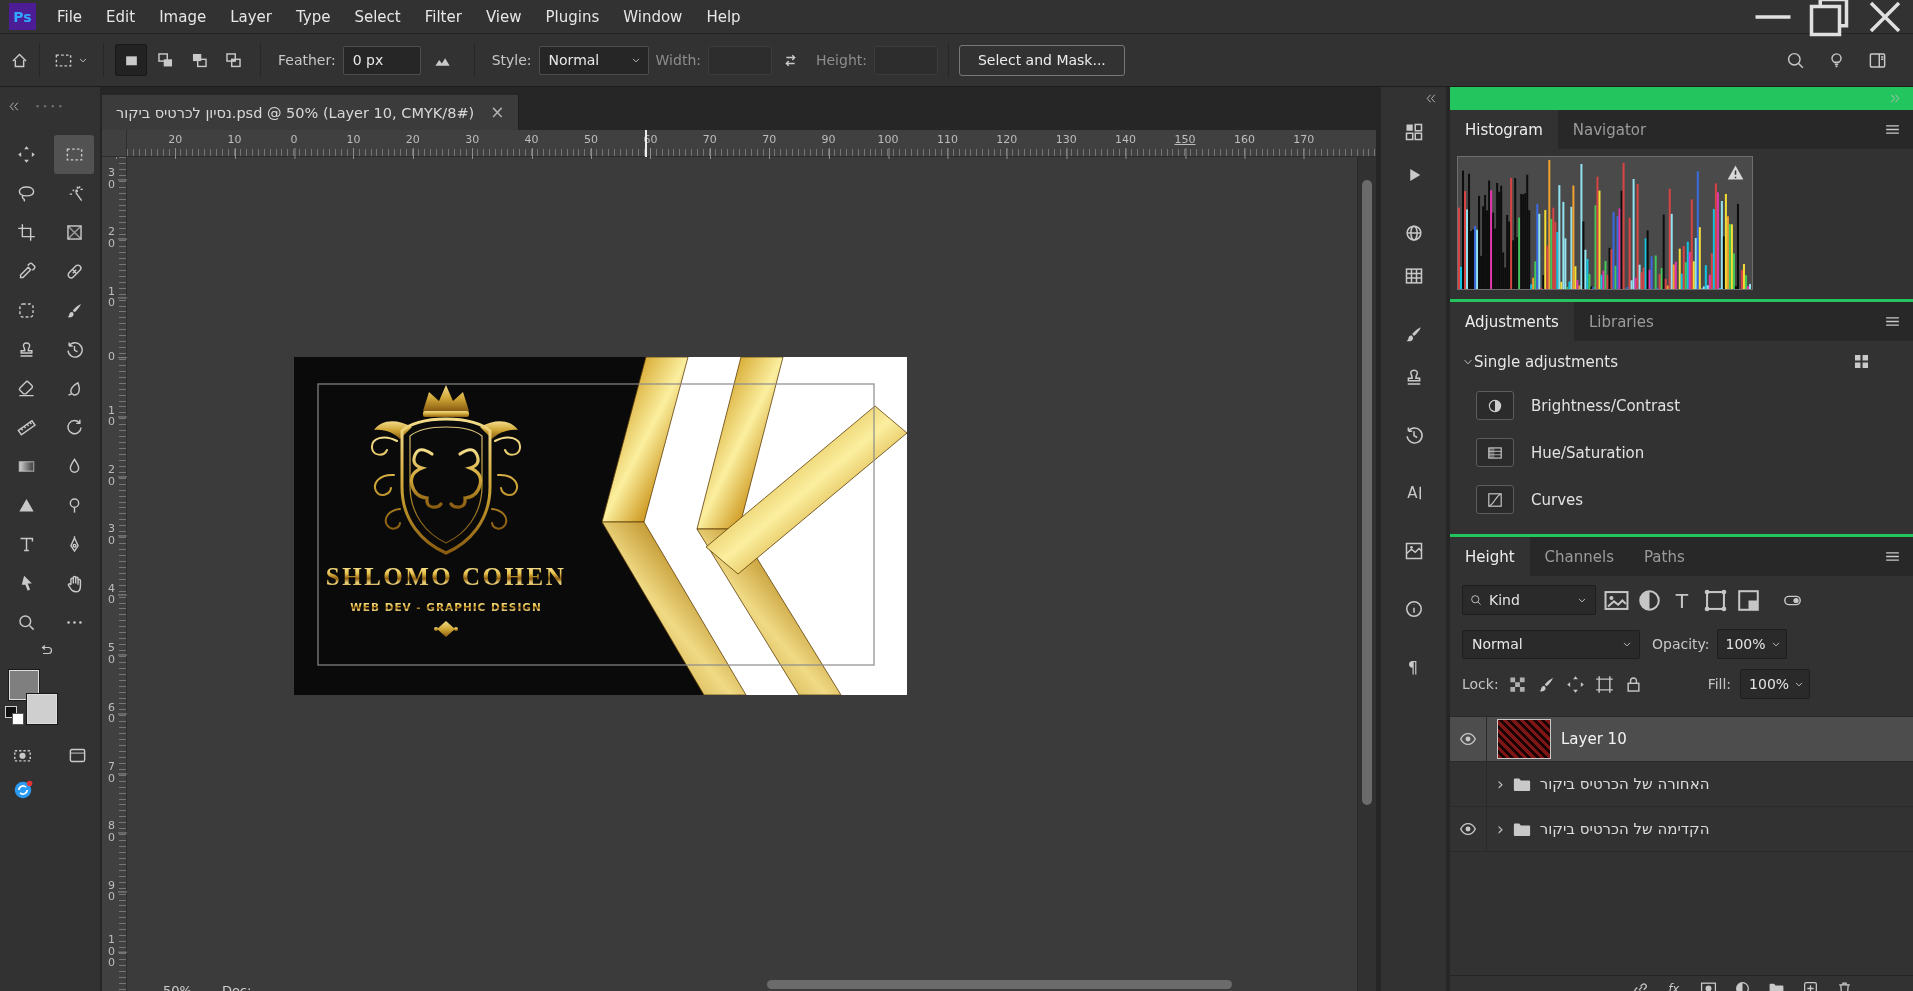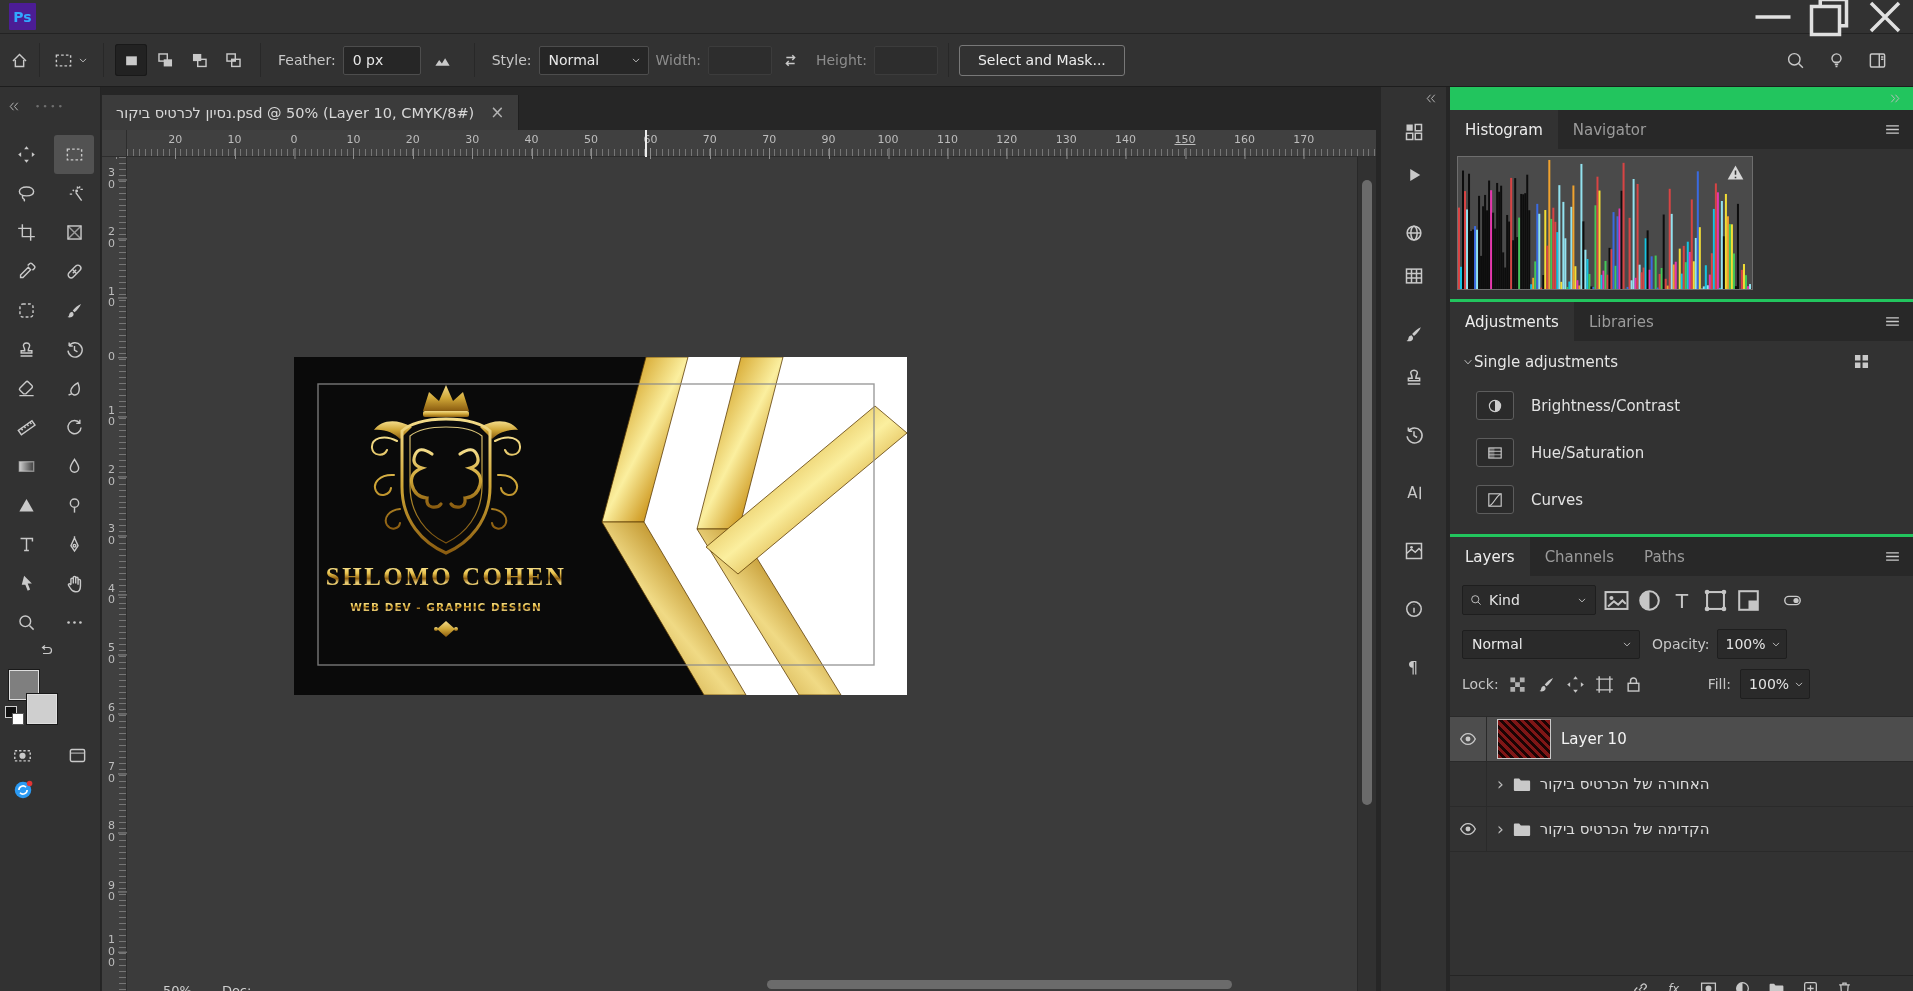--- a/index.html
+++ b/index.html
@@ -144,20 +144,33 @@
 .lbar{position:absolute;left:0;right:0;bottom:-10px;height:26px;background:#323232;border-top:1px solid #242424;
   display:flex;align-items:center;justify-content:flex-end;gap:17px;padding-right:60px}
 .lbar .ico{width:17px;height:17px}
 .dblchev{width:15px;height:15px;color:#bdbdbd}
 </style>
 </head>
 <body>
 
 <div class="menubar">
   <div class="ps-logo">Ps</div>
+  <div class="menu-items" id="menu-items">
+      <div class="menu-item">File</div>
+      <div class="menu-item">Edit</div>
+      <div class="menu-item">Image</div>
+      <div class="menu-item">Layer</div>
+      <div class="menu-item">Type</div>
+      <div class="menu-item">Select</div>
+      <div class="menu-item">Filter</div>
+      <div class="menu-item">View</div>
+      <div class="menu-item">Plugins</div>
+      <div class="menu-item">Window</div>
+      <div class="menu-item">Help</div>
+    </div>
   <div class="win-controls">
     <span class="win-btn">
         <svg viewBox="0 0 16 16" aria-hidden="true" fill="none" stroke="currentColor">
           <path d="M3 8h10"></path>
         </svg>
       </span>
     <span class="win-btn">
         <svg viewBox="0 0 16 16" aria-hidden="true" fill="none" stroke="currentColor">
           <rect x="3" y="5" width="8" height="8"></rect>
           <path d="M5.5 5V3h7.5v7.5h-2"></path>
@@ -979,21 +992,21 @@
               <path d="M3 13C6 13 10 3 13 3"></path>
             </svg>
           </span>
           <span class="adj-label">Curves</span>
         </div>
       </div>
   </div>
 
   <div class="panel panel-layers">
     <div class="ptabs" id="tabs-layers">
-        <div class="ptab active">Layers</div>
+        <div class="ptab active">Height</div>
         <div class="ptab">Channels</div>
         <div class="ptab">Paths</div>
         <span class="ico pmenu">
           <svg viewBox="0 0 16 16" aria-hidden="true" fill="none" stroke="currentColor">
             <path d="M2 4.5h12M2 8h12M2 11.5h12"></path>
           </svg>
         </span>
       </div>
     <div class="kind-row">
       <div class="kindbox">

